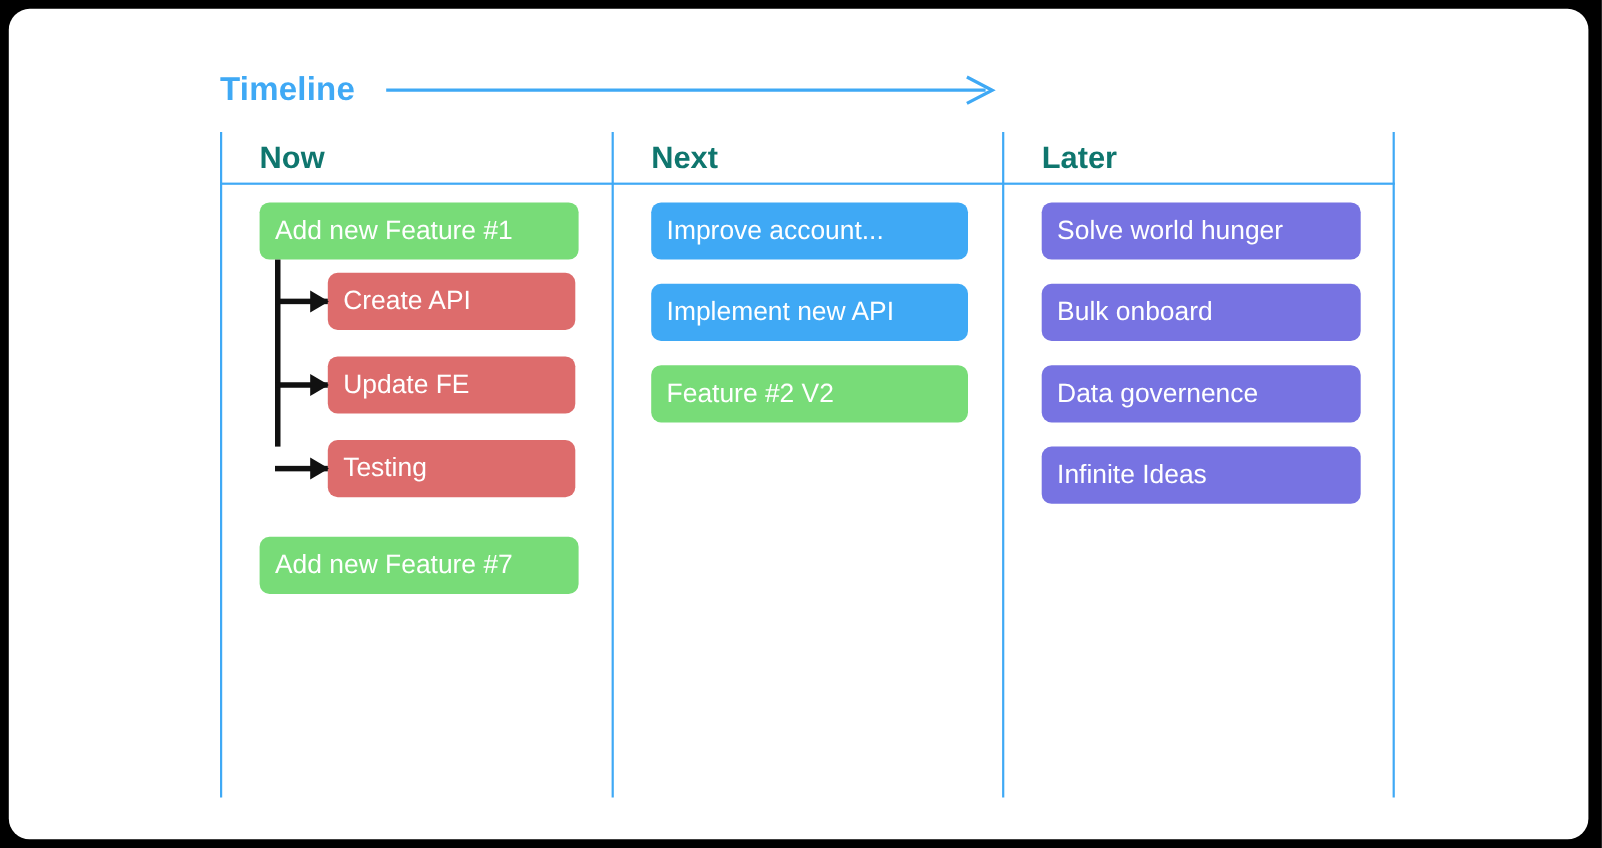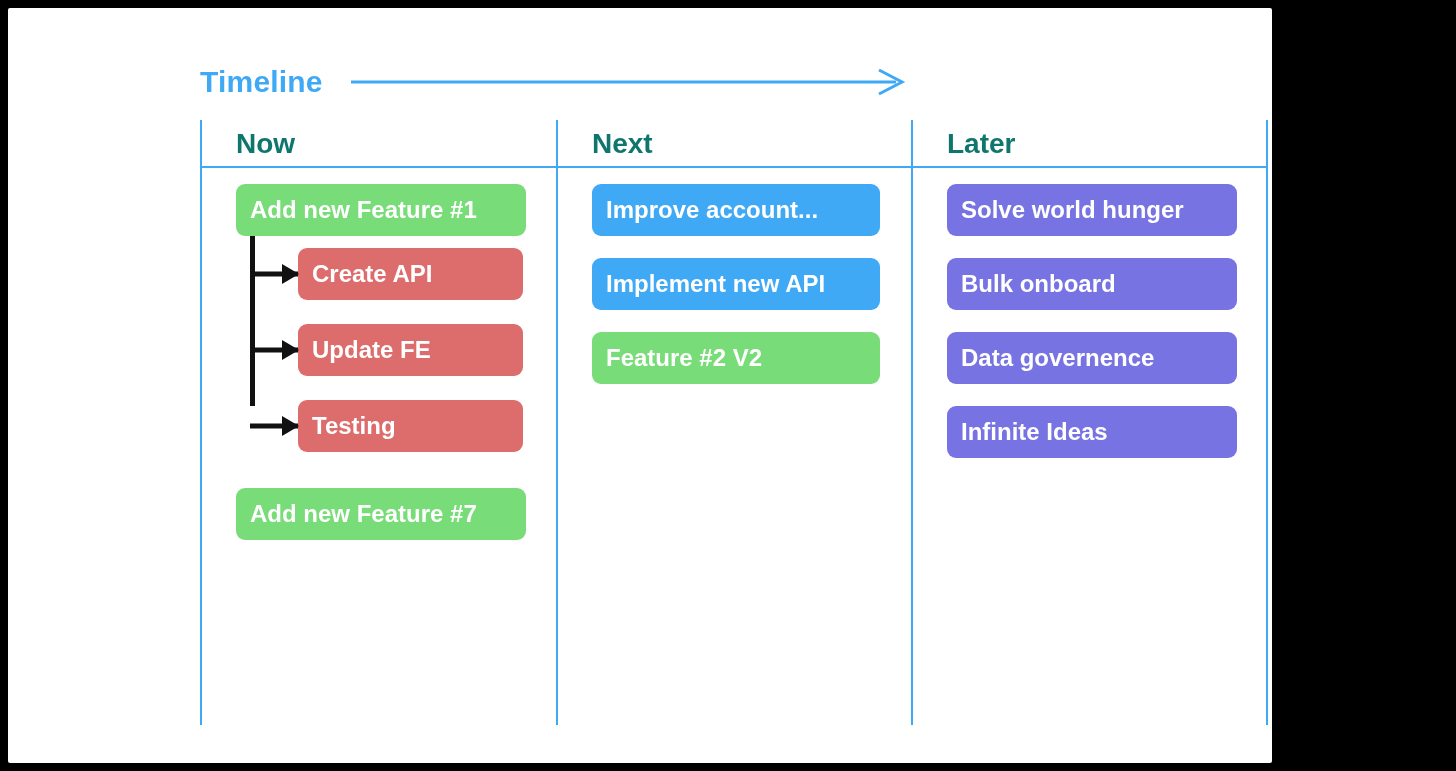--- a/index.html
+++ b/index.html
@@ -13,24 +13,24 @@
     height: 771px;
     font-family: "Liberation Sans", sans-serif;
     overflow: hidden;
   }
 
   
   #board {
     position: absolute;
     left: 8px;
     top: 8px;
-    width: 1264px;
+    width: 1436px;
     height: 755px;
     background: #ffffff;
-    border-radius: 2px;
+    border-radius: 19px;
     overflow: hidden;
   }
 
   
   #timeline-header {
     position: absolute;
     left: 192px;
     top: 54px;
     height: 40px;
     display: flex;
@@ -93,21 +93,21 @@
   #col-now   { left: 228px; width: 290px; }
   #col-next  { left: 584px; width: 288px; }
   #col-later { left: 939px; width: 290px; }
 
   
   .card {
     box-sizing: border-box;
     border-radius: 9px;
     color: #ffffff;
     font-size: 24px;
-    font-weight: 700;
+    font-weight: 400;
     line-height: 1;
     display: flex;
     align-items: center;
     padding: 0 14px;
     height: 52px;
     white-space: nowrap;
     overflow: hidden;
   }
   .card.green  { background: #78DC78; }
   .card.red    { background: #DD6C6C; }

